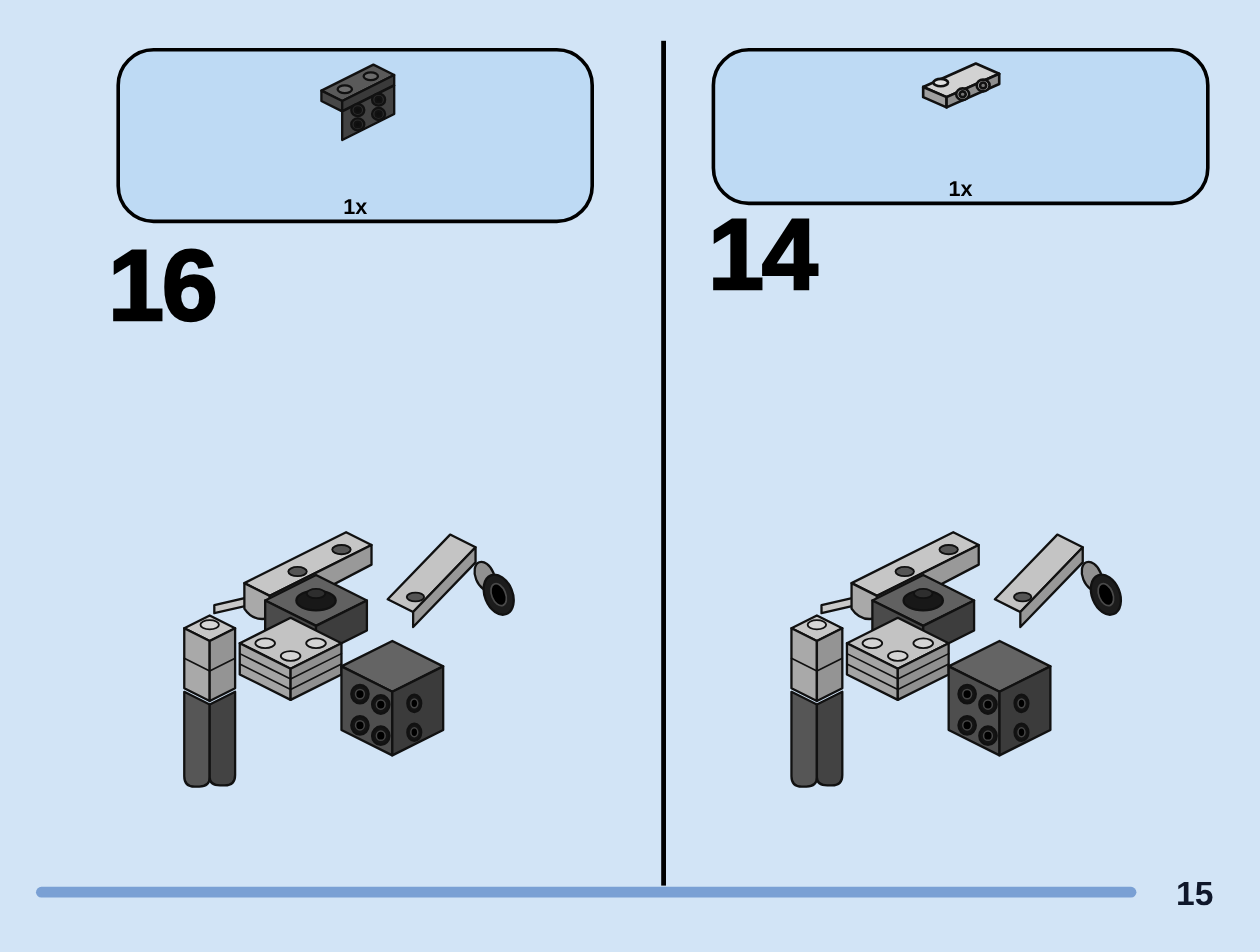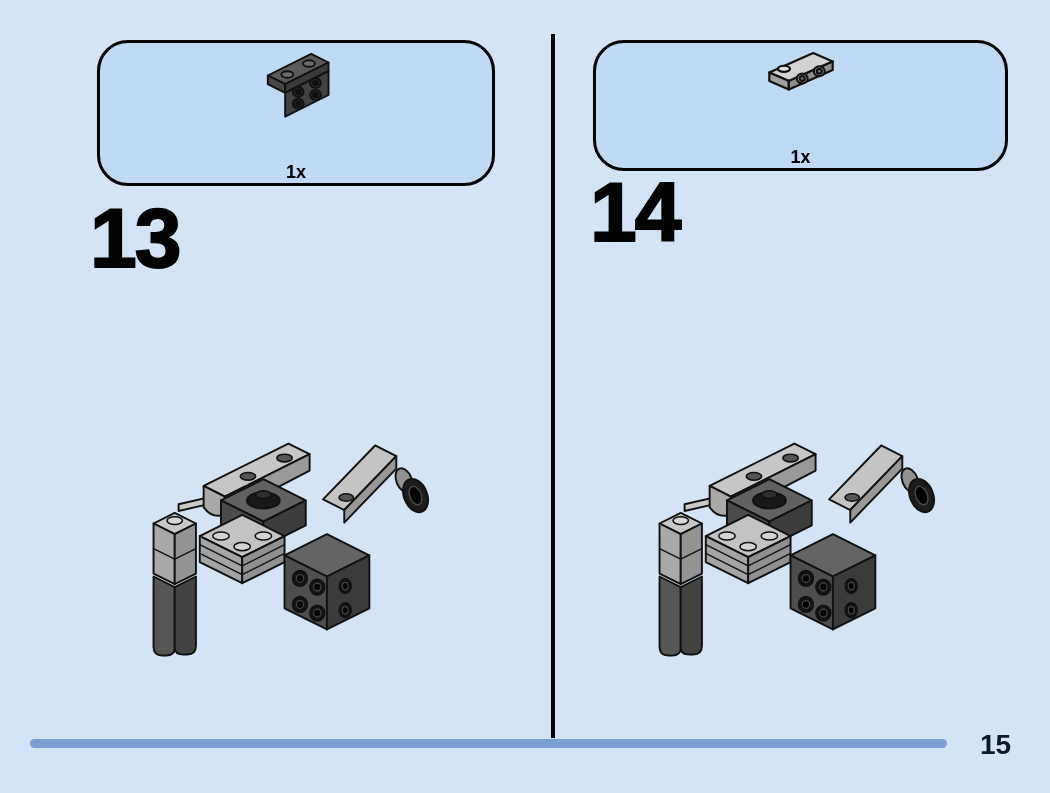--- a/index.html
+++ b/index.html
@@ -152,21 +152,21 @@
 
 <div class="page">
 
   <section>
     <div class="parts-box" id="box-13">
       <svg width="78" height="78" viewBox="0 0 72 72">
         <use href="#part-dark"></use>
       </svg>
       <span class="count">1x</span>
     </div>
-    <h2 class="step-number" id="num-13">13</h2>
+    <h2 class="step-number" id="num-13">16</h2>
     <svg class="model" id="model-13" viewBox="0 0 330 245">
       <use href="#model-sym"></use>
     </svg>
   </section>
 
   <section>
     <div class="parts-box" id="box-14">
       <svg width="78" height="54" viewBox="0 0 64 44">
         <use href="#part-light"></use>
       </svg>

